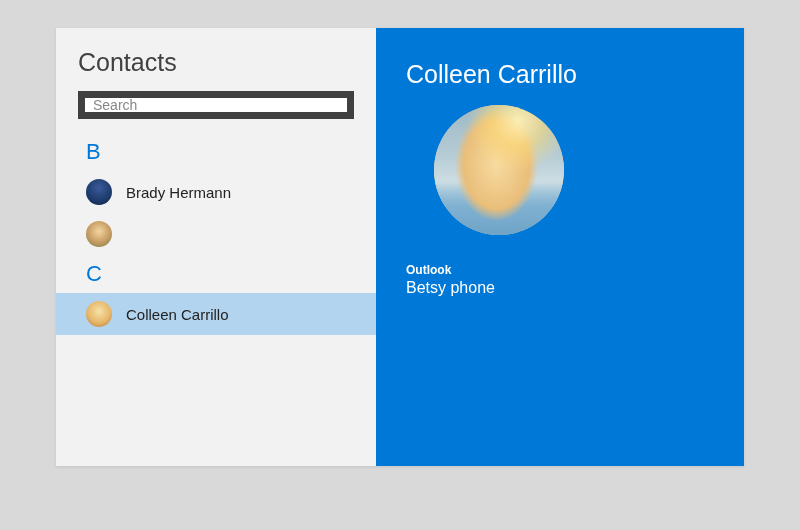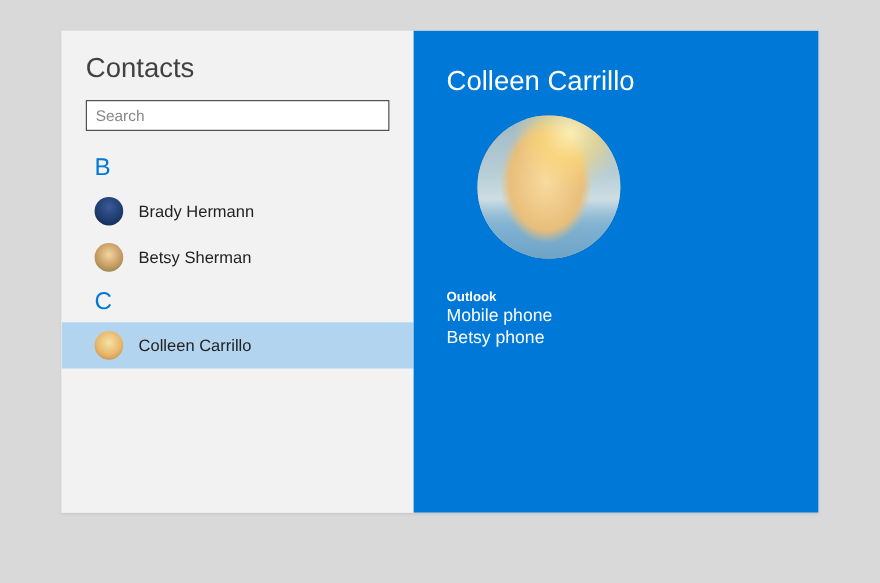--- a/index.html
+++ b/index.html
@@ -34,21 +34,21 @@
     }
     .sidebar-title {
       font-size: 25px;
       font-weight: 300;
       color: #414141;
       padding-left: 22px;
       margin-bottom: 14px;
     }
     .search-box {
       margin: 0 22px 14px 22px;
-      border: 1px solid #404040;
+      border: 7px solid #404040;
       background: #fff;
       height: 28px;
       display: flex;
       align-items: center;
       padding: 0 8px;
     }
     .search-box input {
       border: none;
       outline: none;
       font-size: 14px;
@@ -162,38 +162,36 @@
 
       <div class="group-header">B</div>
 
       <div class="contact-item">
         <div class="avatar av-b1"></div>
         <span>Brady Hermann</span>
       </div>
 
       <div class="contact-item">
         <div class="avatar av-b2"></div>
-        <span>Betsy Sherman</span>
       </div>
 
       <div class="group-header">C</div>
 
       <div class="contact-item selected">
         <div class="avatar av-c1"></div>
         <span>Colleen Carrillo</span>
       </div>
 
 
     </div>
   </div>
 
   <div class="detail">
     <div class="detail-name">Colleen Carrillo</div>
     <div class="detail-avatar">
       <div class="detail-avatar-inner"></div>
     </div>
     <div class="section-label">Outlook</div>
 
-    <div class="field-label">Mobile phone</div>
 
     <div class="field-label">Betsy phone</div>
   </div>
 </div>
 
 </body></html>

